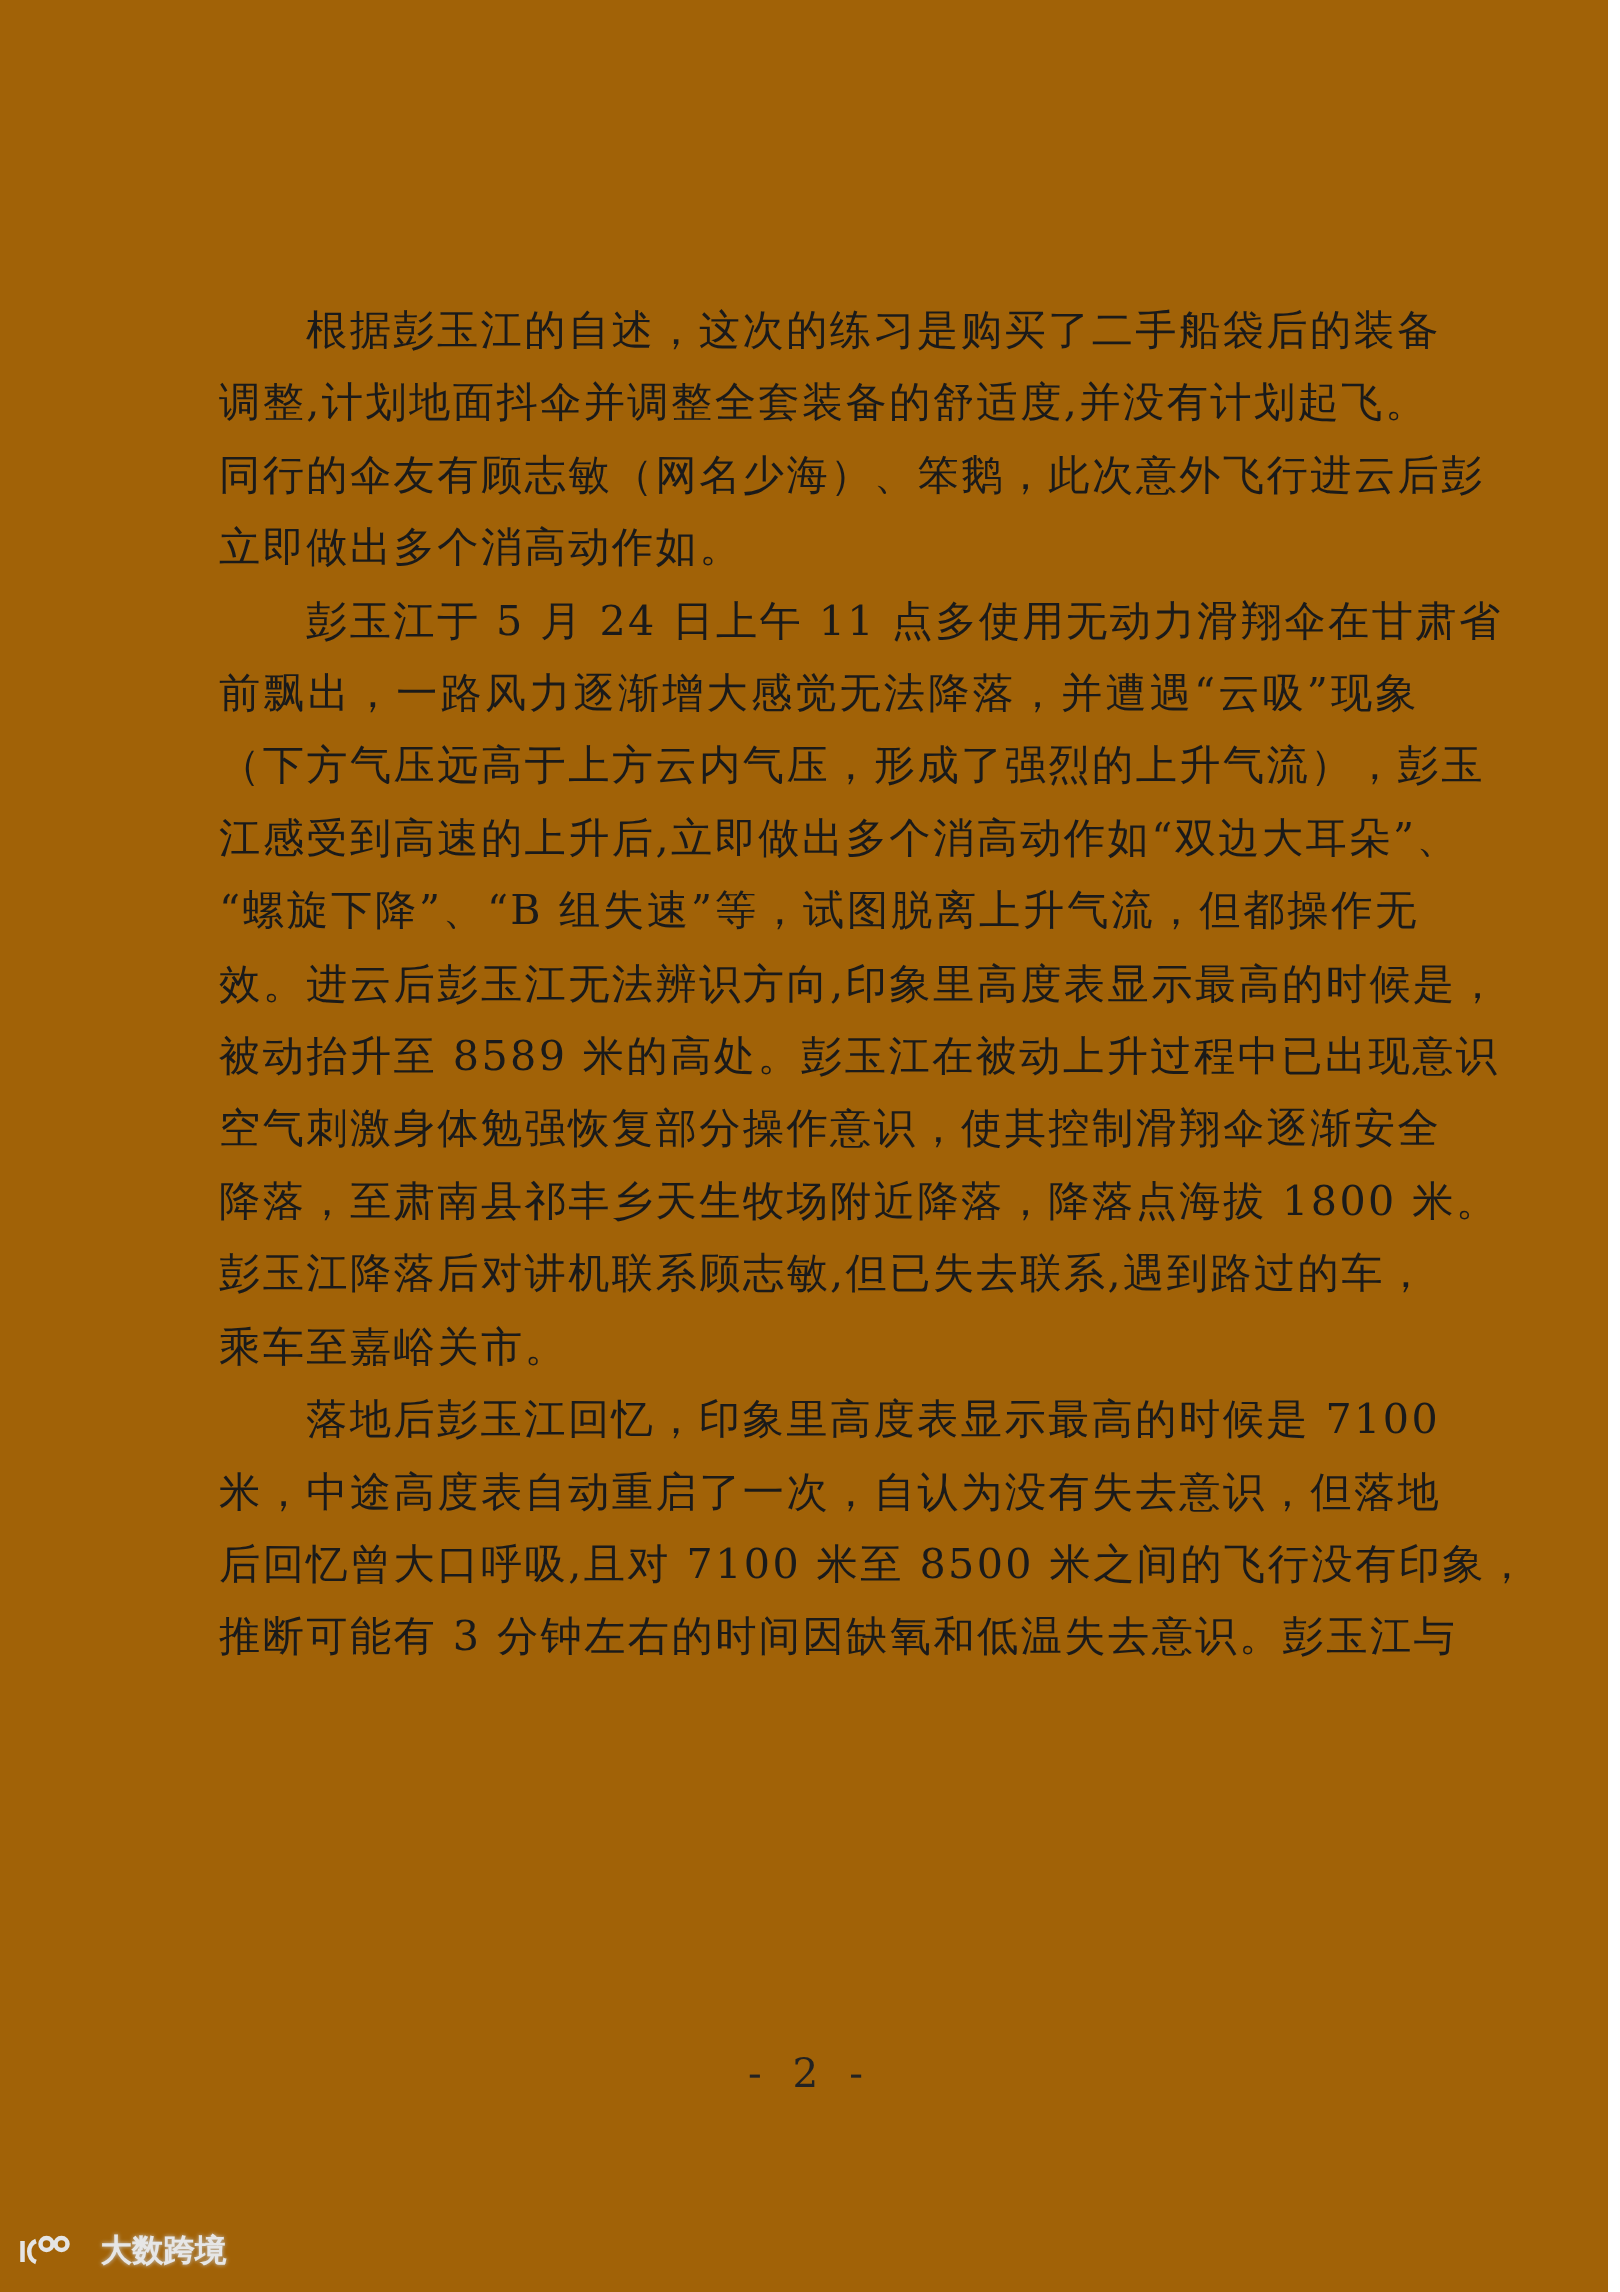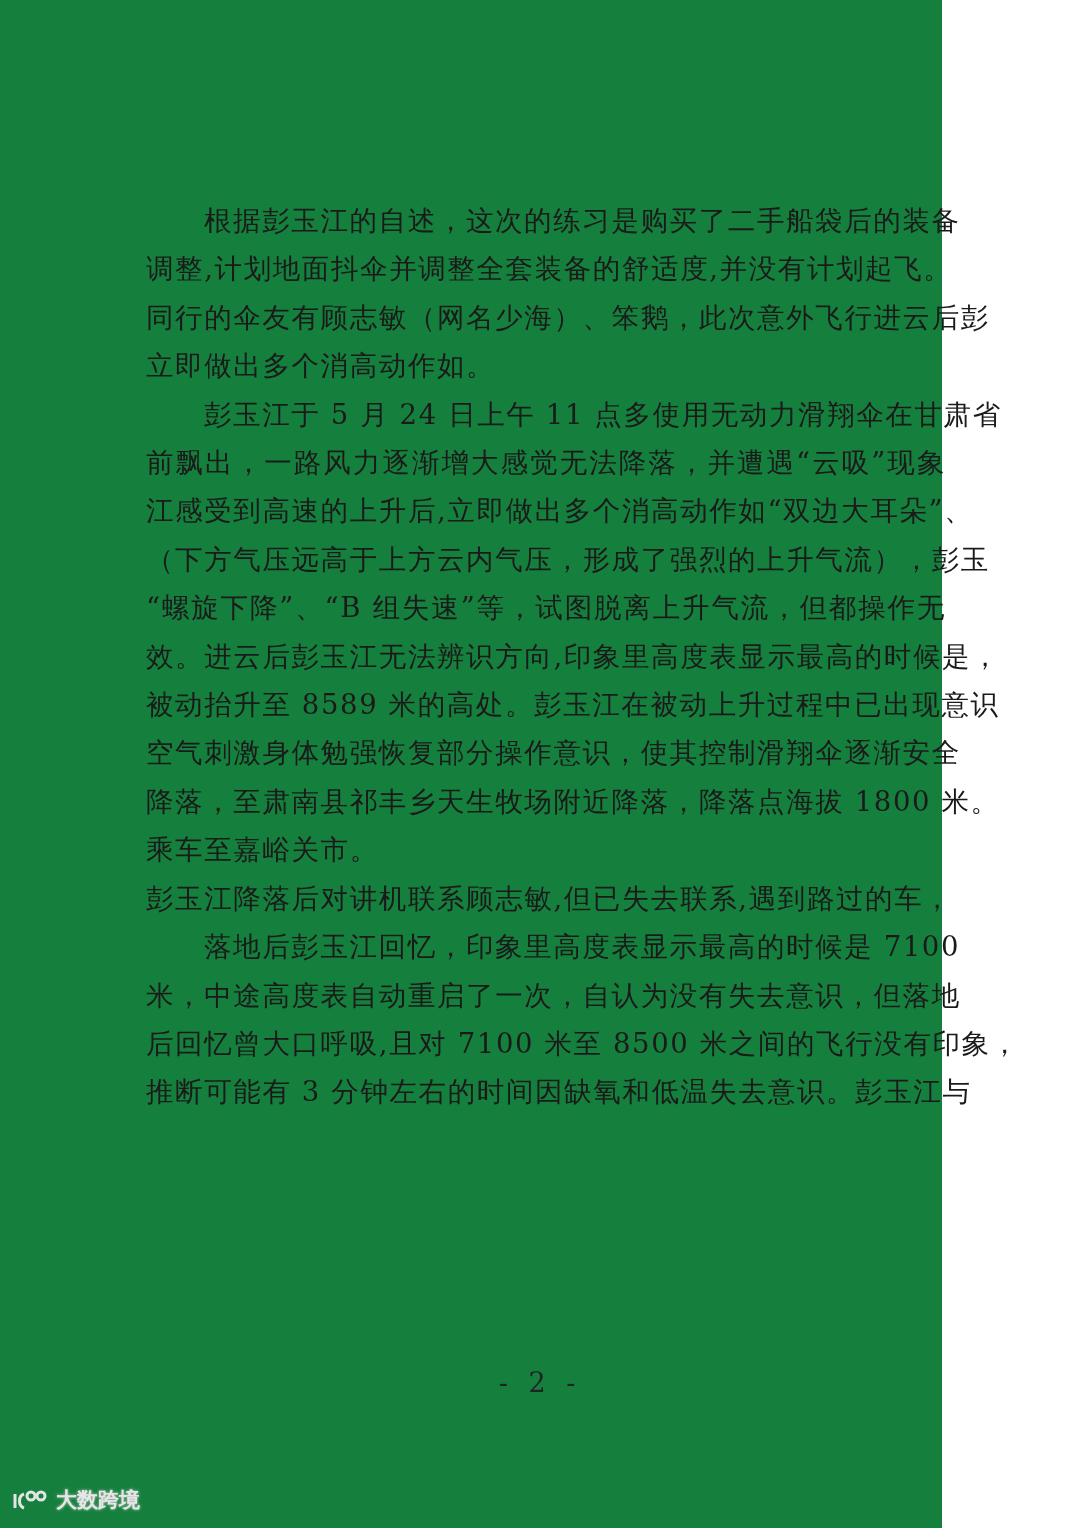--- a/index.html
+++ b/index.html
@@ -11,23 +11,23 @@
     width: 1080px;
     height: 1528px;
     position: relative;
     overflow: hidden;
     font-family: "DejaVu Serif", "Liberation Serif", serif;
     color: #1a1a1a;
   }
   .page {
     position: absolute;
     left: 0; top: 0;
-    width: 942px;
+    width: 1072px;
     height: 1528px;
-    background: #15803d;
+    background: #a16207;
   }
   .body-text {
     position: absolute;
     left: 146px;
     top: 196px;
     width: 800px;
   }
   .para {
     margin: 0;
     font-size: 27.5px;
@@ -57,21 +57,21 @@
     font-size: 27px;
     letter-spacing: 6px;
     color: #222;
   }
   .watermark {
     position: absolute;
     left: 10px;
     top: 1486px;
     display: flex;
     align-items: center;
-    gap: 6px;
+    gap: 17px;
     color: #e6e6e6;
     font-family: "DejaVu Sans", sans-serif;
     font-size: 21px;
     font-weight: bold;
     text-shadow: 0 0 3px #c8c8c8;
   }
   .wm-logo {
     width: 40px;
     height: 24px;
   }
@@ -86,29 +86,29 @@
     <p class="para">
       <span class="line indent">根据彭玉江的自述，这次的练习是购买了二手船袋后的装备</span>
       <span class="line">调整,计划地面抖伞并调整全套装备的舒适度,并没有计划起飞。</span>
       <span class="line">同行的伞友有顾志敏（网名少海）、笨鹅，此次意外飞行进云后彭</span>
       <span class="line last">立即做出多个消高动作如。</span>
     </p>
 
     <p class="para">
       <span class="line indent">彭玉江于 5 月 24 日上午 11 点多使用无动力滑翔伞在甘肃省</span>
       <span class="line">前飘出，一路风力逐渐增大感觉无法降落，并遭遇“云吸”现象</span>
+      <span class="line">（下方气压远高于上方云内气压，形成了强烈的上升气流），彭玉</span>
       <span class="line">江感受到高速的上升后,立即做出多个消高动作如“双边大耳朵”、</span>
-      <span class="line">（下方气压远高于上方云内气压，形成了强烈的上升气流），彭玉</span>
       <span class="line">“螺旋下降”、“B 组失速”等，试图脱离上升气流，但都操作无</span>
       <span class="line">效。进云后彭玉江无法辨识方向,印象里高度表显示最高的时候是，</span>
       <span class="line">被动抬升至 8589 米的高处。彭玉江在被动上升过程中已出现意识</span>
       <span class="line">空气刺激身体勉强恢复部分操作意识，使其控制滑翔伞逐渐安全</span>
       <span class="line">降落，至肃南县祁丰乡天生牧场附近降落，降落点海拔 1800 米。</span>
+      <span class="line">彭玉江降落后对讲机联系顾志敏,但已失去联系,遇到路过的车，</span>
       <span class="line last">乘车至嘉峪关市。</span>
-      <span class="line">彭玉江降落后对讲机联系顾志敏,但已失去联系,遇到路过的车，</span>
     </p>
 
     <p class="para">
       <span class="line indent">落地后彭玉江回忆，印象里高度表显示最高的时候是 7100</span>
       <span class="line">米，中途高度表自动重启了一次，自认为没有失去意识，但落地</span>
       <span class="line">后回忆曾大口呼吸,且对 7100 米至 8500 米之间的飞行没有印象，</span>
       <span class="line">推断可能有 3 分钟左右的时间因缺氧和低温失去意识。彭玉江与</span>
     </p>
 
   </div>

